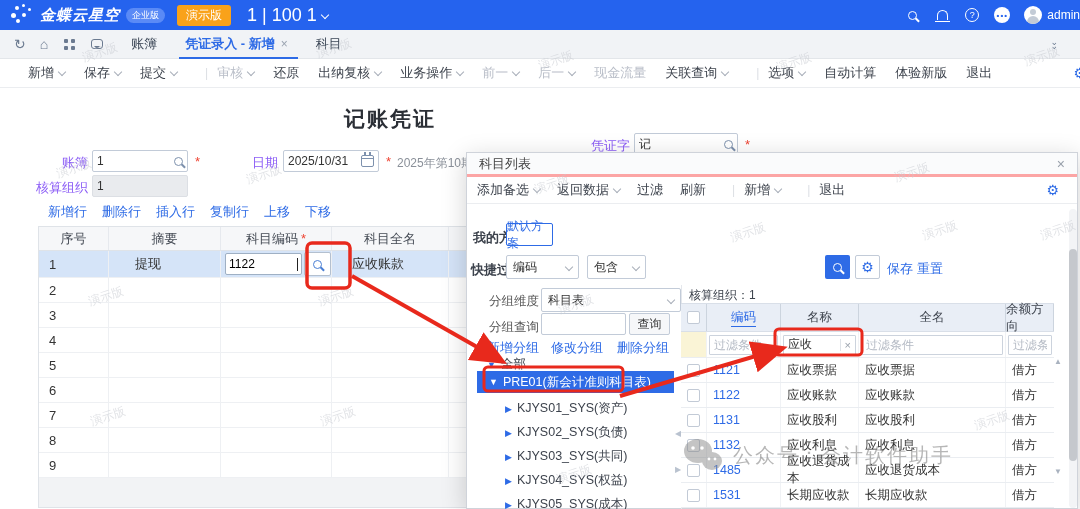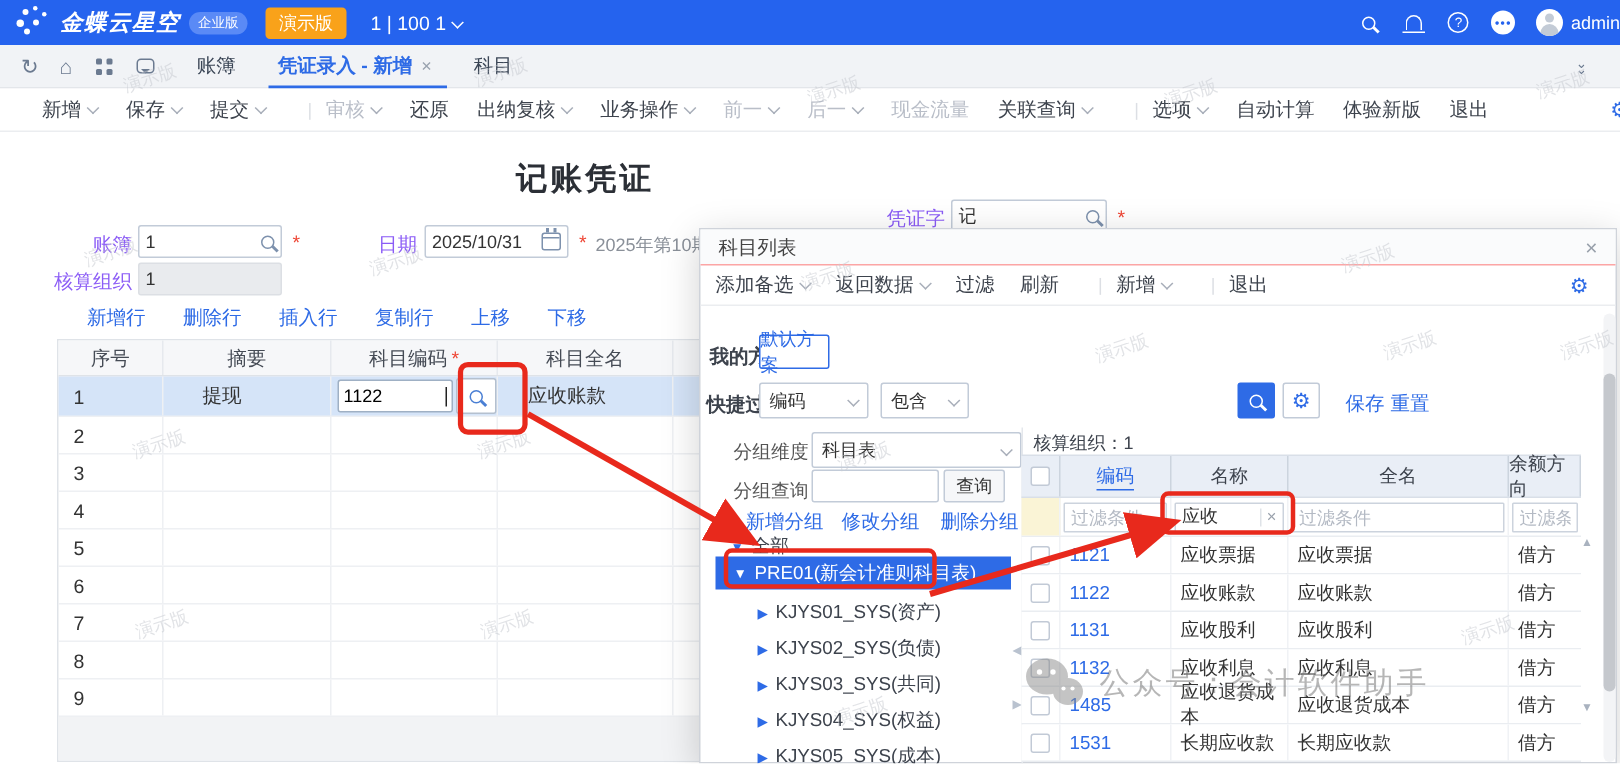--- a/index.html
+++ b/index.html
@@ -1,34 +1,34 @@
 <!DOCTYPE html>
 <html><head>
 <meta charset="utf-8">
 <style>
   html,body{margin:0;padding:0;background:#fff;}
   *{box-sizing:border-box;}
   .canvas{position:relative;width:1080px;height:509px;overflow:hidden;
     font-family:"Liberation Sans","DejaVu Sans",sans-serif;font-size:13px;color:#333;background:#fff;}
   .abs{position:absolute;}
-  .link{color:#2e6be6;cursor:pointer;margin-left:10px;}
+  .link{color:#2e6be6;cursor:pointer;}
   .dim{color:#b9bec8;}
   .sep{color:#dcdfe4;margin:0 9px;font-size:12px;}
   .chev{display:inline-block;width:6px;height:6px;border-right:1.4px solid #a8aeb9;border-bottom:1.4px solid #a8aeb9;
     transform:rotate(45deg);margin-left:5px;vertical-align:2px;}
   .chev.w{border-color:#fff;}
   .req{color:#e43;margin-left:3px;font-size:13px;}
   
   .topbar{left:0;top:0;width:1080px;height:30px;background:#2563ee;display:flex;align-items:center;color:#fff;}
   .logo{position:relative;width:24px;height:22px;margin-left:10px;}
   .logo i{position:absolute;background:#fff;border-radius:50%;}
   .brand{font-size:15px;font-weight:bold;margin-left:6px;letter-spacing:1px;font-style:italic;}
   .ed-badge{background:#5a8af6;border-radius:8px;font-size:9px;padding:1px 6px;margin-left:6px;}
   .demo-badge{background:#f9a21a;border-radius:3px;font-size:12px;padding:2px 9px;margin-left:12px;}
-  .orgtxt{margin-left:16px;font-size:13px;}
+  .orgtxt{margin-left:16px;font-size:18px;}
   .tb-ic{width:16px;height:16px;margin-left:14px;position:relative;display:flex;align-items:center;justify-content:center;}
   .mag{position:relative;width:9px;height:9px;border:1.6px solid currentColor;border-radius:50%;display:inline-block;}
   .mag::after{content:"";position:absolute;width:5px;height:1.6px;background:currentColor;transform:rotate(45deg);right:-4px;bottom:-2px;}
   .bell{width:11px;height:10px;border:1.5px solid #fff;border-bottom:none;border-radius:6px 6px 0 0;position:relative;}
   .bell::after{content:"";position:absolute;left:-3px;right:-3px;bottom:-2px;height:1.5px;background:#fff;}
   .helpc{width:14px;height:14px;border:1.4px solid #fff;border-radius:50%;font-size:9px;display:flex;align-items:center;justify-content:center;color:#fff;}
   .assist{width:16px;height:16px;background:#fff;border-radius:50%;color:#2563ee;font-size:8px;display:flex;align-items:center;justify-content:center;letter-spacing:1px;font-weight:bold;}
   .avatar{width:18px;height:18px;background:#fff;border-radius:50%;position:relative;overflow:hidden;margin-left:14px;}
   .avatar::before{content:"";position:absolute;top:3px;left:6px;width:6px;height:6px;background:#c3cbd6;border-radius:50%;}
   .avatar::after{content:"";position:absolute;top:10px;left:3px;width:12px;height:8px;background:#c3cbd6;border-radius:6px 6px 0 0;}
@@ -75,21 +75,21 @@
   .gc.c4{width:117px;flex:none;padding-left:20px;}
   .gc.c5{flex:1;border-right:none;}
   .gfoot{height:29px;background:#f2f3f5;}
   .code-ipt{width:86px;height:22px;background:#fff;border:1px solid #9fb0c4;border-radius:2px;display:flex;align-items:center;padding:0 3px;}
   .code-ipt input{border:none;outline:none;width:100%;font:12px "Liberation Sans","DejaVu Sans",sans-serif;background:transparent;padding:0;}
   .caret{width:1px;height:13px;background:#222;margin-left:1px;}
   .mag-btn{width:30px;height:24px;background:#fff;border:1px solid #b4c0cf;border-radius:2px;display:flex;align-items:center;justify-content:center;color:#4a7fd4;margin-left:2px;}
   
   .popup{left:466px;top:152px;width:612px;height:357px;background:#fff;border:1px solid #cfd3da;
     box-shadow:0 6px 24px rgba(0,0,0,.18);z-index:10;}
-  .pop-head{height:24px;background:#fafbfc;border-bottom:1px solid #fca5a5;display:flex;align-items:center;padding:0 12px;color:#444;}
+  .pop-head{height:24px;background:#fafbfc;border-bottom:3px solid #fca5a5;display:flex;align-items:center;padding:0 12px;color:#444;}
   .pop-close{margin-left:auto;color:#98a0ab;font-size:14px;}
   .pop-tools{height:27px;display:flex;align-items:center;padding:0 10px;border-bottom:1px solid #ebedf0;color:#3d434d;position:relative;}
   .pop-tools .it{margin-right:17px;white-space:nowrap;}
   .pop-tools .gear{position:absolute;right:18px;}
   .btn-outline{border:1px solid #2e6be6;color:#2e6be6;border-radius:2px;font-size:12px;display:flex;align-items:center;justify-content:center;background:#fff;}
   .select{border:1px solid #c2cbd8;border-radius:2px;height:24px;background:#fff;display:flex;align-items:center;padding:0 6px;font-size:12px;color:#333;justify-content:space-between;}
   .pipt{border:1px solid #c2cbd8;border-radius:2px;height:24px;background:#fff;display:flex;align-items:center;padding:0 6px;}
   .pipt input{border:none;outline:none;width:100%;font:12px "Liberation Sans","DejaVu Sans",sans-serif;background:transparent;padding:0;color:#333;}
   .pipt input::placeholder{color:#b4bac4;}
   .sbtn{background:#2e6be6;border-radius:2px;color:#fff;display:flex;align-items:center;justify-content:center;}

